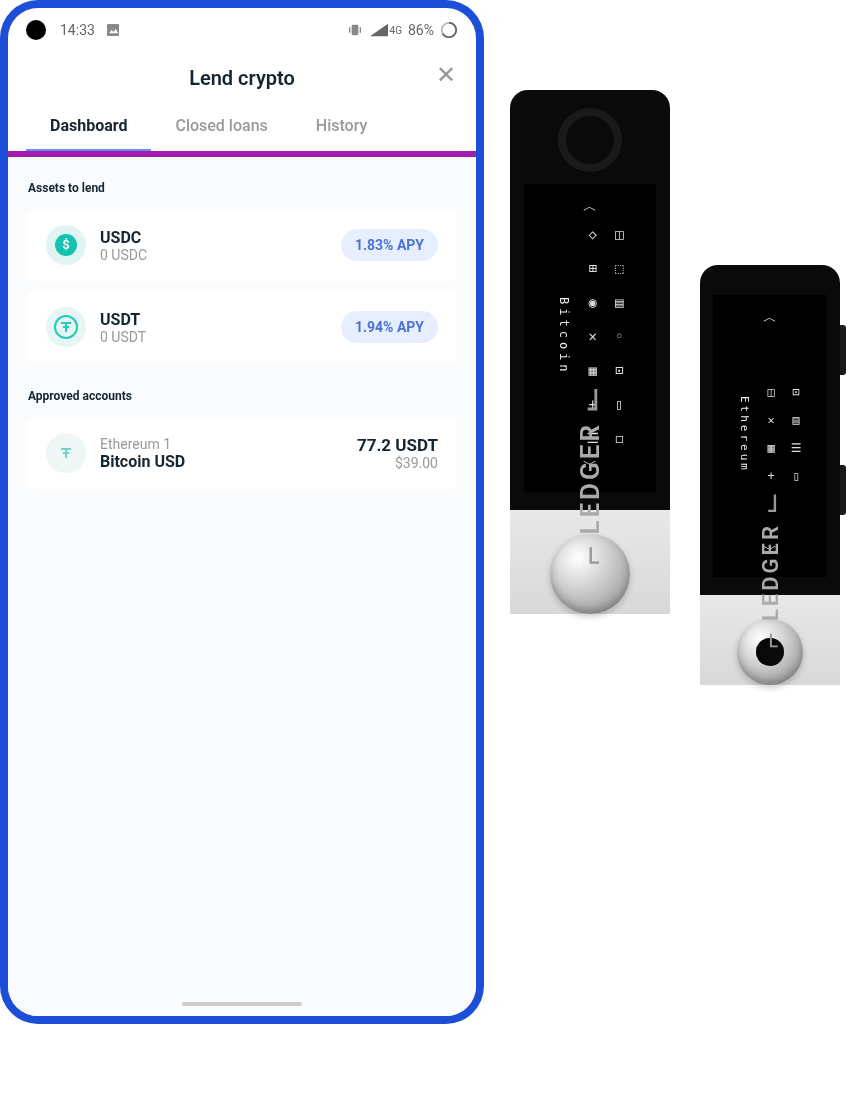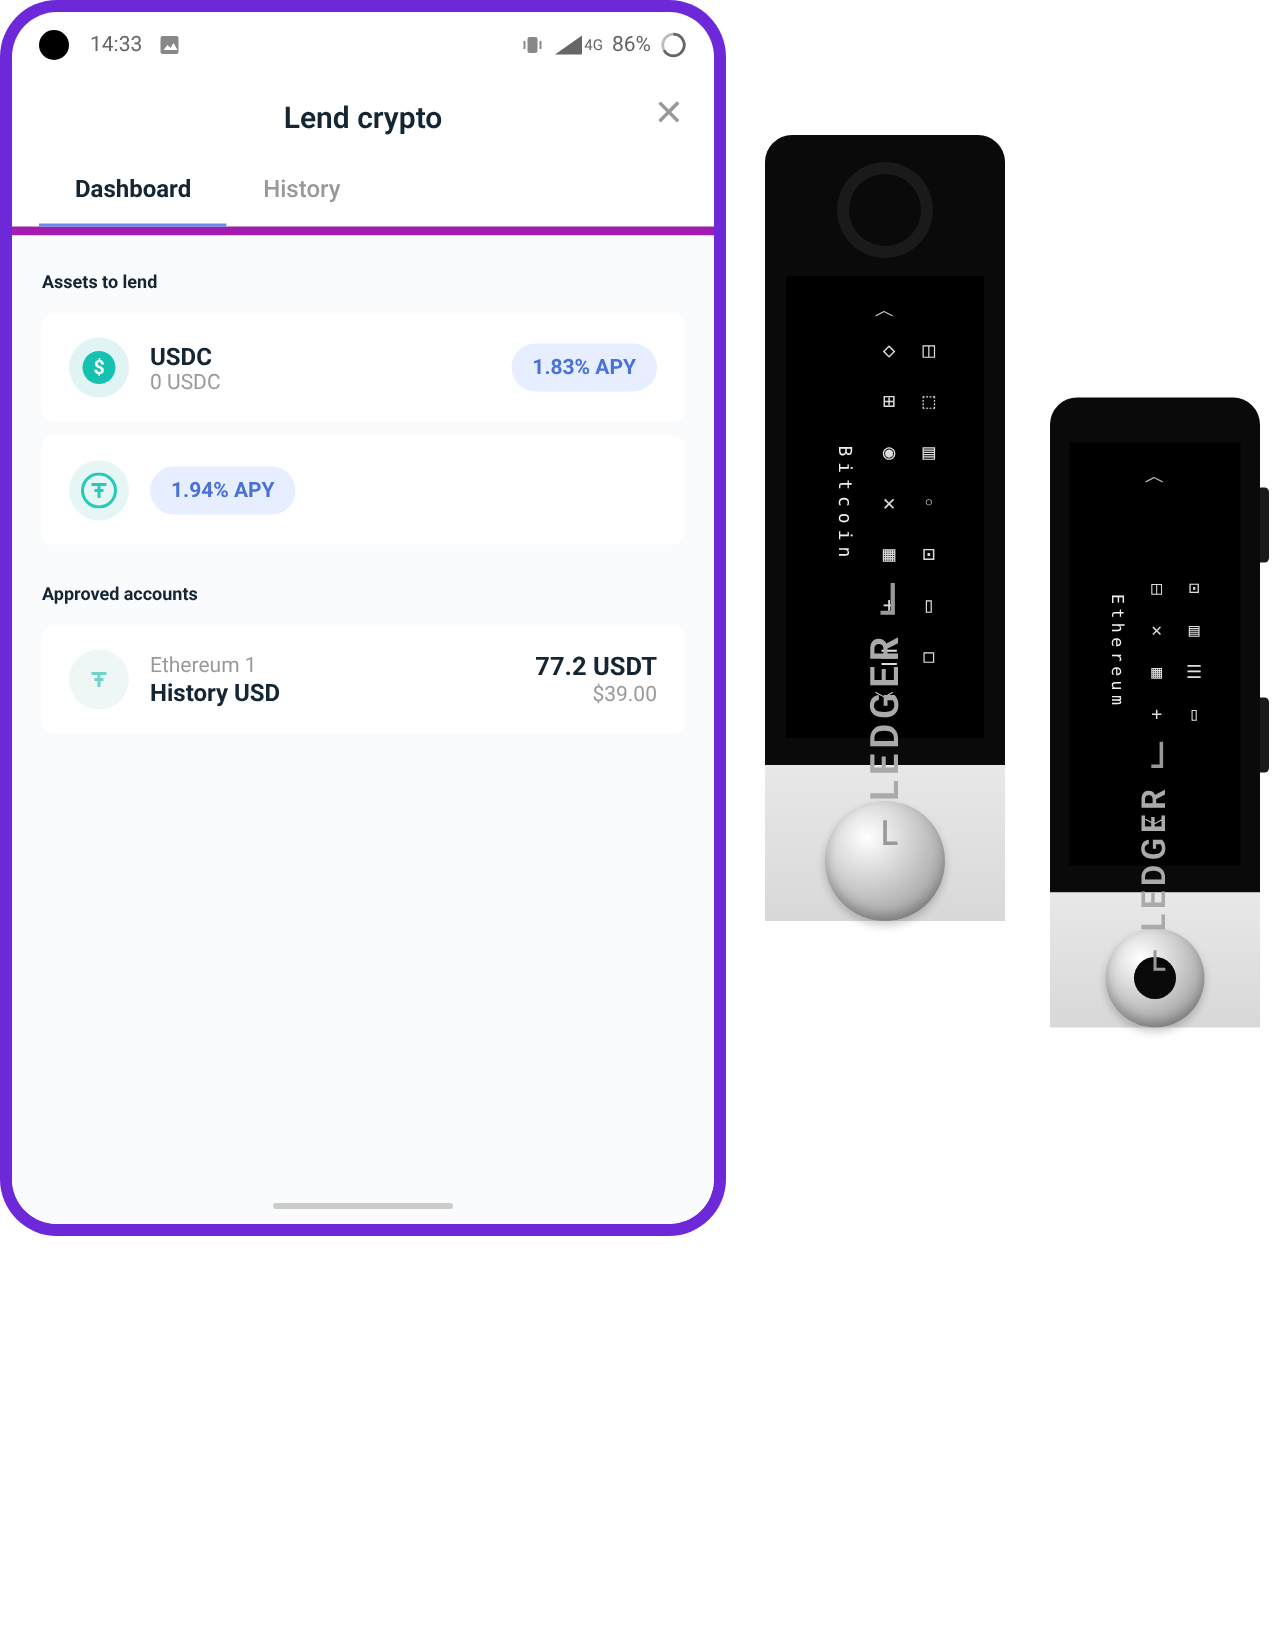--- a/index.html
+++ b/index.html
@@ -11,22 +11,22 @@
       position: relative;
       overflow: hidden;
     }
 
     
     .phone-frame {
       position: absolute;
       left: 0;
       top: 0;
       width: 484px;
-      height: 824px;
-      background: #6d28d9;
+      height: 1024px;
+      background: #1d4ed8;
       border-radius: 38px;
       padding: 8px;
     }
     .phone-screen {
       width: 100%;
       height: 100%;
       background: #fff;
       border-radius: 30px;
       overflow: hidden;
       display: flex;
@@ -309,20 +309,21 @@
       </div>
     </div>
 
     <div class="app-header">
       <span class="header-title">Lend crypto</span>
       <span class="close-btn">✕</span>
     </div>
 
     <div class="tabs">
       <div class="tab active">Dashboard</div>
+      <div class="tab">Closed loans</div>
       <div class="tab">History</div>
     </div>
 
     <div class="content">
       <div class="section-title">Assets to lend</div>
 
 
       <div class="card">
         <div class="coin-icon usdc-icon">
           <svg width="24" height="24" viewBox="0 0 24 24">
@@ -337,34 +338,38 @@
         <span class="apy-badge">1.83% APY</span>
       </div>
 
       <div class="card">
         <div class="coin-icon usdt-icon">
           <svg width="24" height="24" viewBox="0 0 24 24">
               <circle cx="12" cy="12" r="11" fill="none" stroke="#27c9b8" stroke-width="2"></circle>
               <path d="M7 8h10M12 8v9M9 12h6" stroke="#27c9b8" stroke-width="2"></path>
             </svg>
         </div>
+        <div class="card-info">
+          <span class="card-title">USDT</span>
+          <span class="card-sub">0 USDT</span>
+        </div>
         <span class="apy-badge">1.94% APY</span>
       </div>
 
       <div class="section-title section-gap">Approved accounts</div>
 
       <div class="card">
         <div class="coin-icon usdt2-icon">
           <svg width="24" height="24" viewBox="0 0 24 24">
               <path d="M7 8h10M12 8v9M9 12h6" stroke="#6fd4c7" stroke-width="2"></path>
             </svg>
         </div>
         <div class="card-info">
           <span class="card-sub">Ethereum 1</span>
-          <span class="card-title">History USD</span>
+          <span class="card-title">Bitcoin USD</span>
         </div>
         <div class="amount-box">
           <div class="amount-main">77.2 USDT</div>
           <div class="amount-sub">$39.00</div>
         </div>
       </div>
     </div>
 
     <div class="home-indicator"></div>
   </div>

